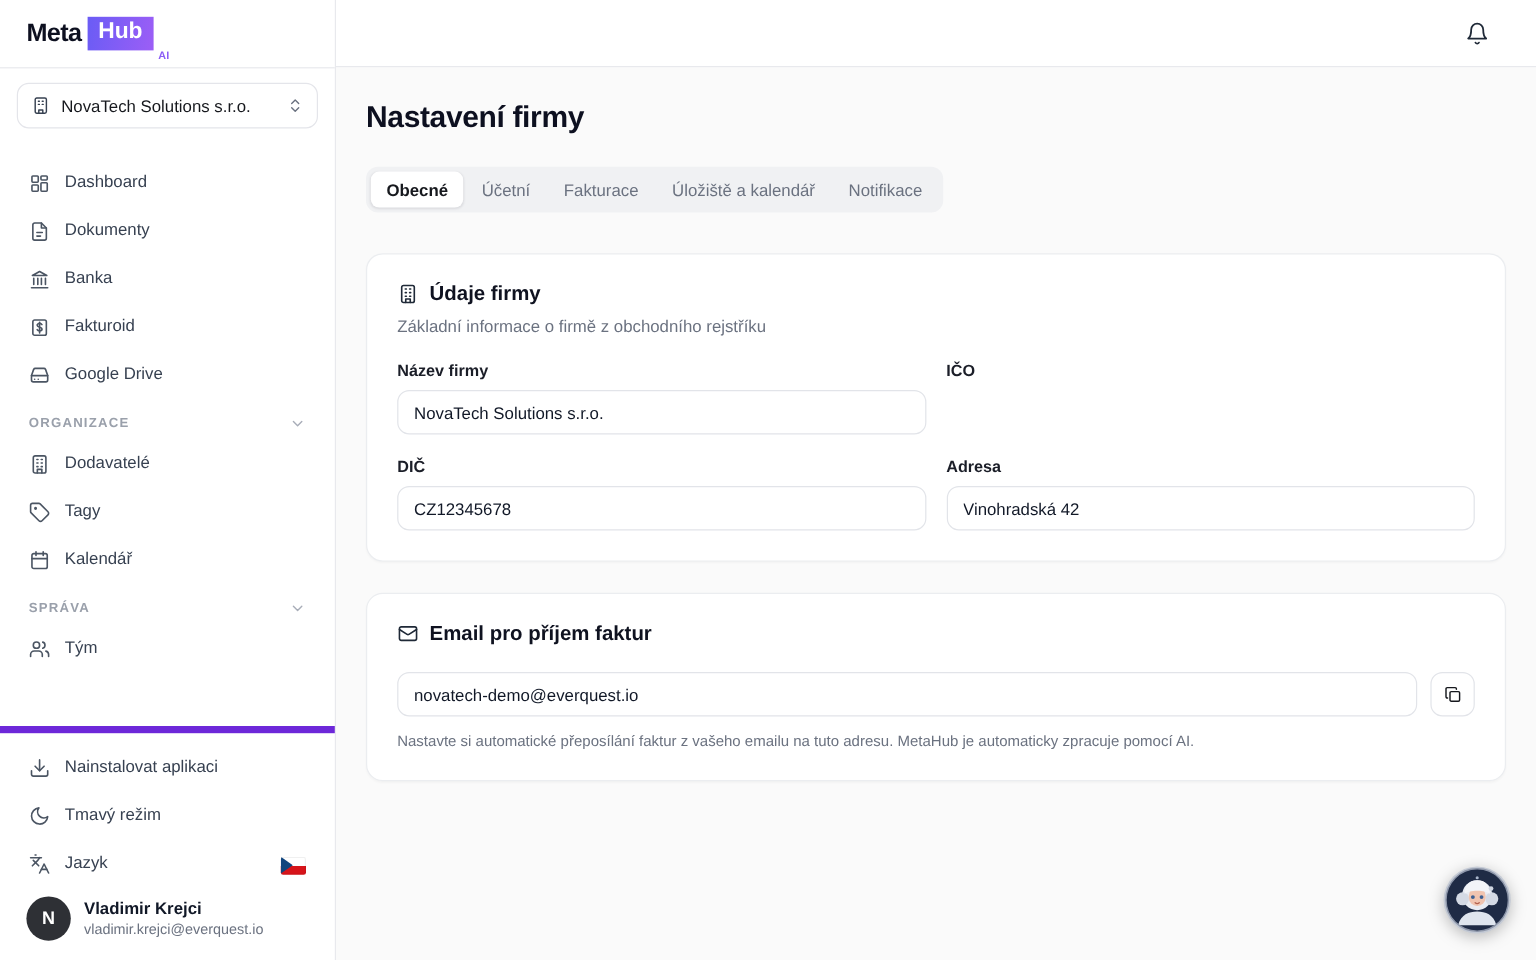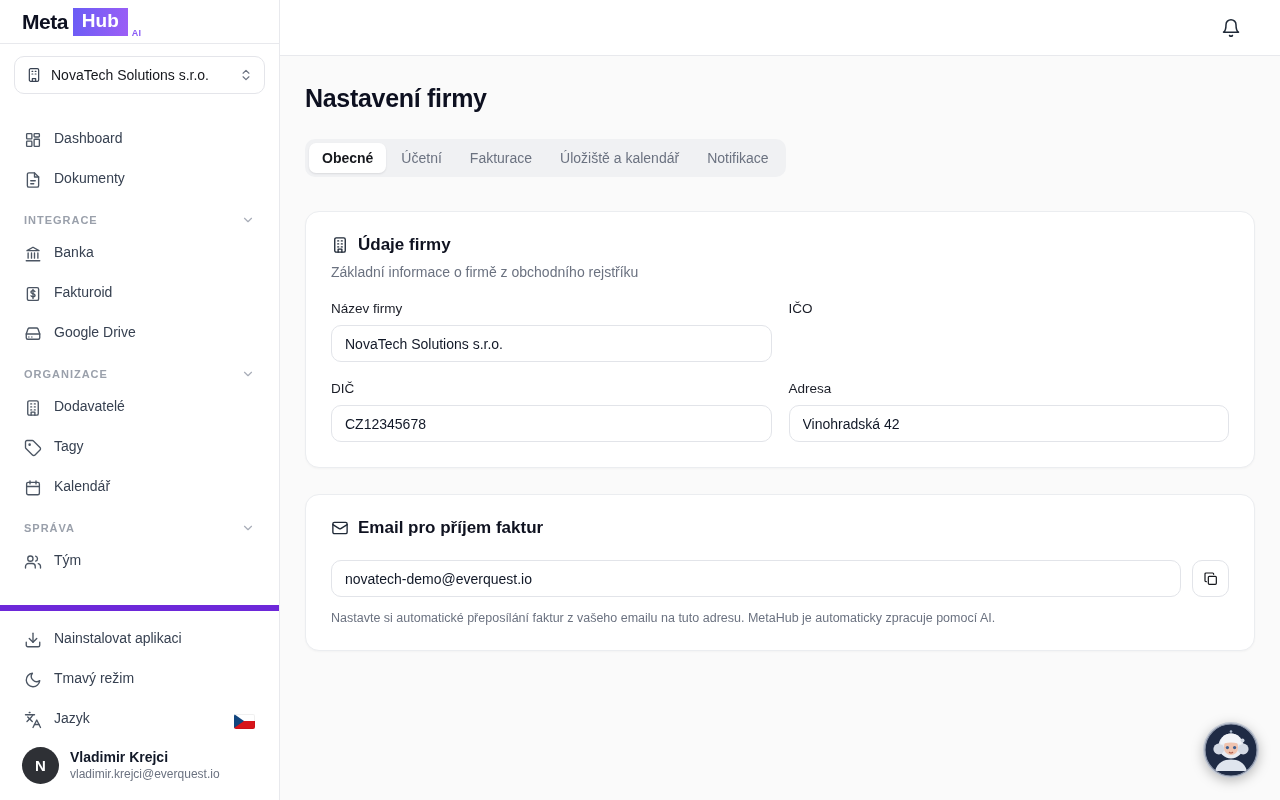--- a/index.html
+++ b/index.html
@@ -10,21 +10,21 @@
     color: #111827; background: #ffffff;
   }
   .app { display: flex; width: 1280px; height: 800px; }
 
   
   .sidebar {
     width: 280px; min-width: 280px; background: #fff;
     border-right: 1px solid #e8e9ed;
     display: flex; flex-direction: column;
   }
-  .logo-row { height: 44px; display: flex; align-items: center; padding: 0 22px; border-bottom: 1px solid #e8e9ed; }
+  .logo-row { height: 57px; display: flex; align-items: center; padding: 0 22px; border-bottom: 1px solid #e8e9ed; }
   .logo-meta { font-size: 21px; font-weight: 800; letter-spacing: -0.5px; color: #0d1020; }
   .logo-hub {
     margin-left: 5px; padding: 2px 9px 4px;
     background: linear-gradient(100deg, #6a5cf5, #9c5ef6);
     color: #fff; font-weight: 800; font-size: 19px; border-radius: 0;
   }
   .logo-ai { font-size: 9px; font-weight: 700; color: #8b5cf6; margin-left: 4px; align-self: flex-end; margin-bottom: 5px; letter-spacing: 0.03em; }
 
   .company-selector {
     margin: 12px 14px 6px; height: 38px;
@@ -93,21 +93,21 @@
     background: #fff; border: 1px solid #ebedf0; border-radius: 14px;
     padding: 23px 25px 25px; box-shadow: 0 1px 2px rgba(16,24,40,0.03);
   }
   .card-company { margin-top: 34px; }
   .card-email { margin-top: 26px; }
   .card-title { display: flex; align-items: center; gap: 9px; font-size: 17px; font-weight: 700; color: #0f1220; }
   .card-title .ic { color: #1f2937; }
   .card-sub { margin-top: 9px; font-size: 14px; color: #6b7280; }
 
   .form-grid { display: grid; grid-template-columns: 1fr 1fr; column-gap: 17px; row-gap: 19px; margin-top: 21px; }
-  .field-label { display: block; font-size: 13.5px; font-weight: 400; color: #1b1e28; margin-bottom: 9px; }
+  .field-label { display: block; font-size: 13.5px; font-weight: 700; color: #1b1e28; margin-bottom: 9px; }
   .text-input {
     width: 100%; height: 37px; border: 1px solid #e2e4e9; border-radius: 10px;
     padding: 0 13px; font-size: 14px; color: #111827; background: #fff;
     font-family: inherit; outline: none;
   }
   .text-input:disabled { background: #f4f5f7; color: #3f4450; border-color: #e6e8ec; }
 
   .email-row { display: flex; align-items: center; gap: 11px; margin-top: 22px; }
   .email-row .text-input { flex: 1; }
   .copy-btn {
@@ -164,26 +164,20 @@
 
       <div class="nav-item">
         <svg class="ic" width="18" height="18" viewBox="0 0 24 24" fill="none" stroke="currentColor" stroke-width="1.8" stroke-linecap="round" stroke-linejoin="round">
             <path d="M14 2.5H6.5a2 2 0 0 0-2 2v15a2 2 0 0 0 2 2h11a2 2 0 0 0 2-2V8z"></path>
             <path d="M14 2.5V8h5.5"></path>
             <path d="M9 13h6M9 17h4"></path>
           </svg>
         <span>Dokumenty</span>
       </div>
 
-      <div class="section-header">
-        <span>INTEGRACE</span>
-        <svg class="ic" width="14" height="14" viewBox="0 0 24 24" fill="none" stroke="currentColor" stroke-width="2" stroke-linecap="round" stroke-linejoin="round">
-            <polyline points="6 9 12 15 18 9"></polyline>
-          </svg>
-      </div>
 
       <div class="nav-item">
         <svg class="ic" width="18" height="18" viewBox="0 0 24 24" fill="none" stroke="currentColor" stroke-width="1.8" stroke-linecap="round" stroke-linejoin="round">
             <path d="M3 21h18"></path>
             <path d="M5.5 17.5v-7M10 17.5v-7M14 17.5v-7M18.5 17.5v-7"></path>
             <path d="M12 3 20 7.5H4z"></path>
           </svg>
         <span>Banka</span>
       </div>
 

